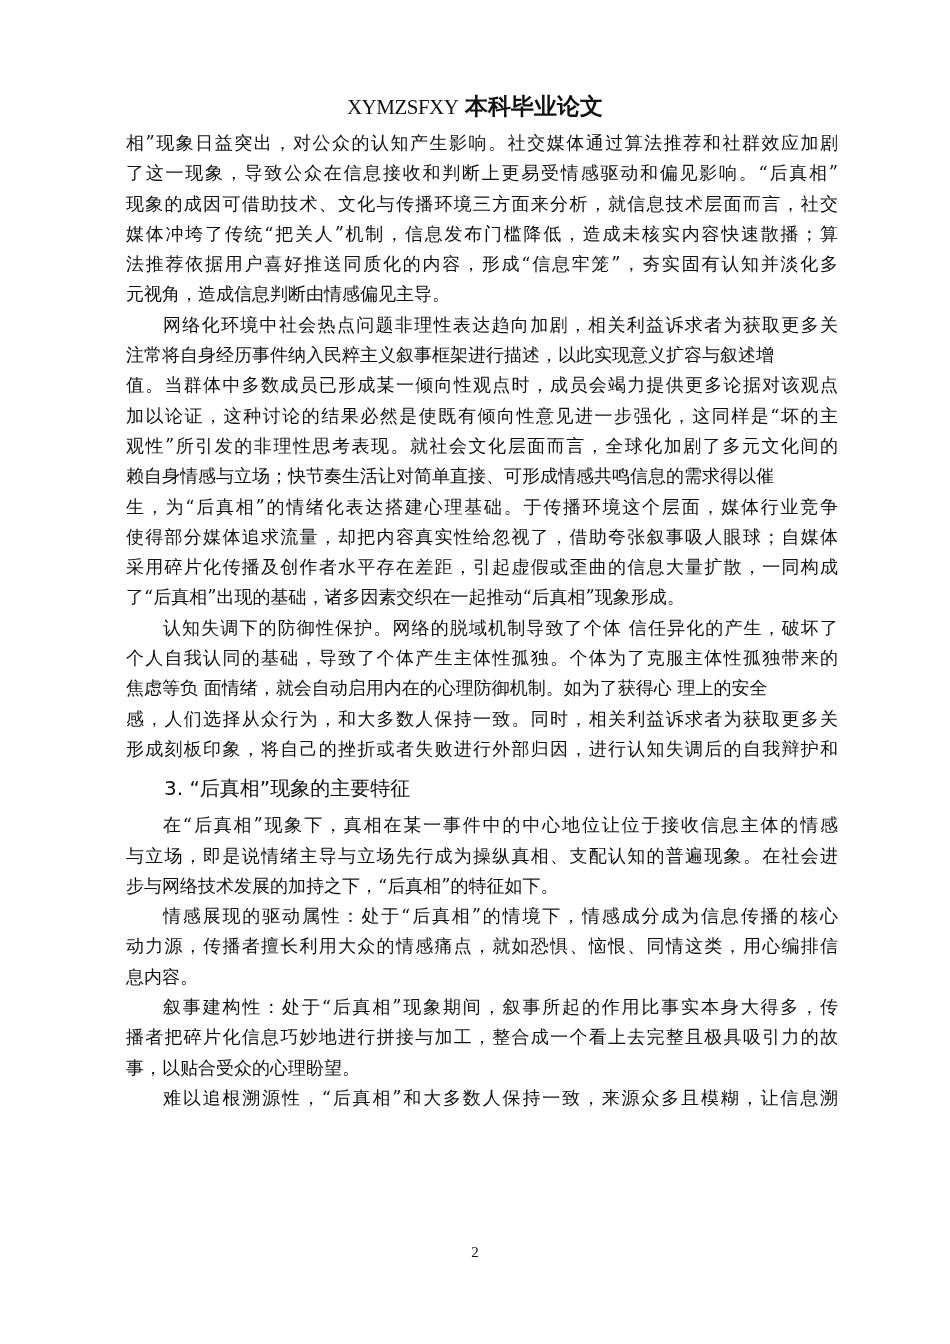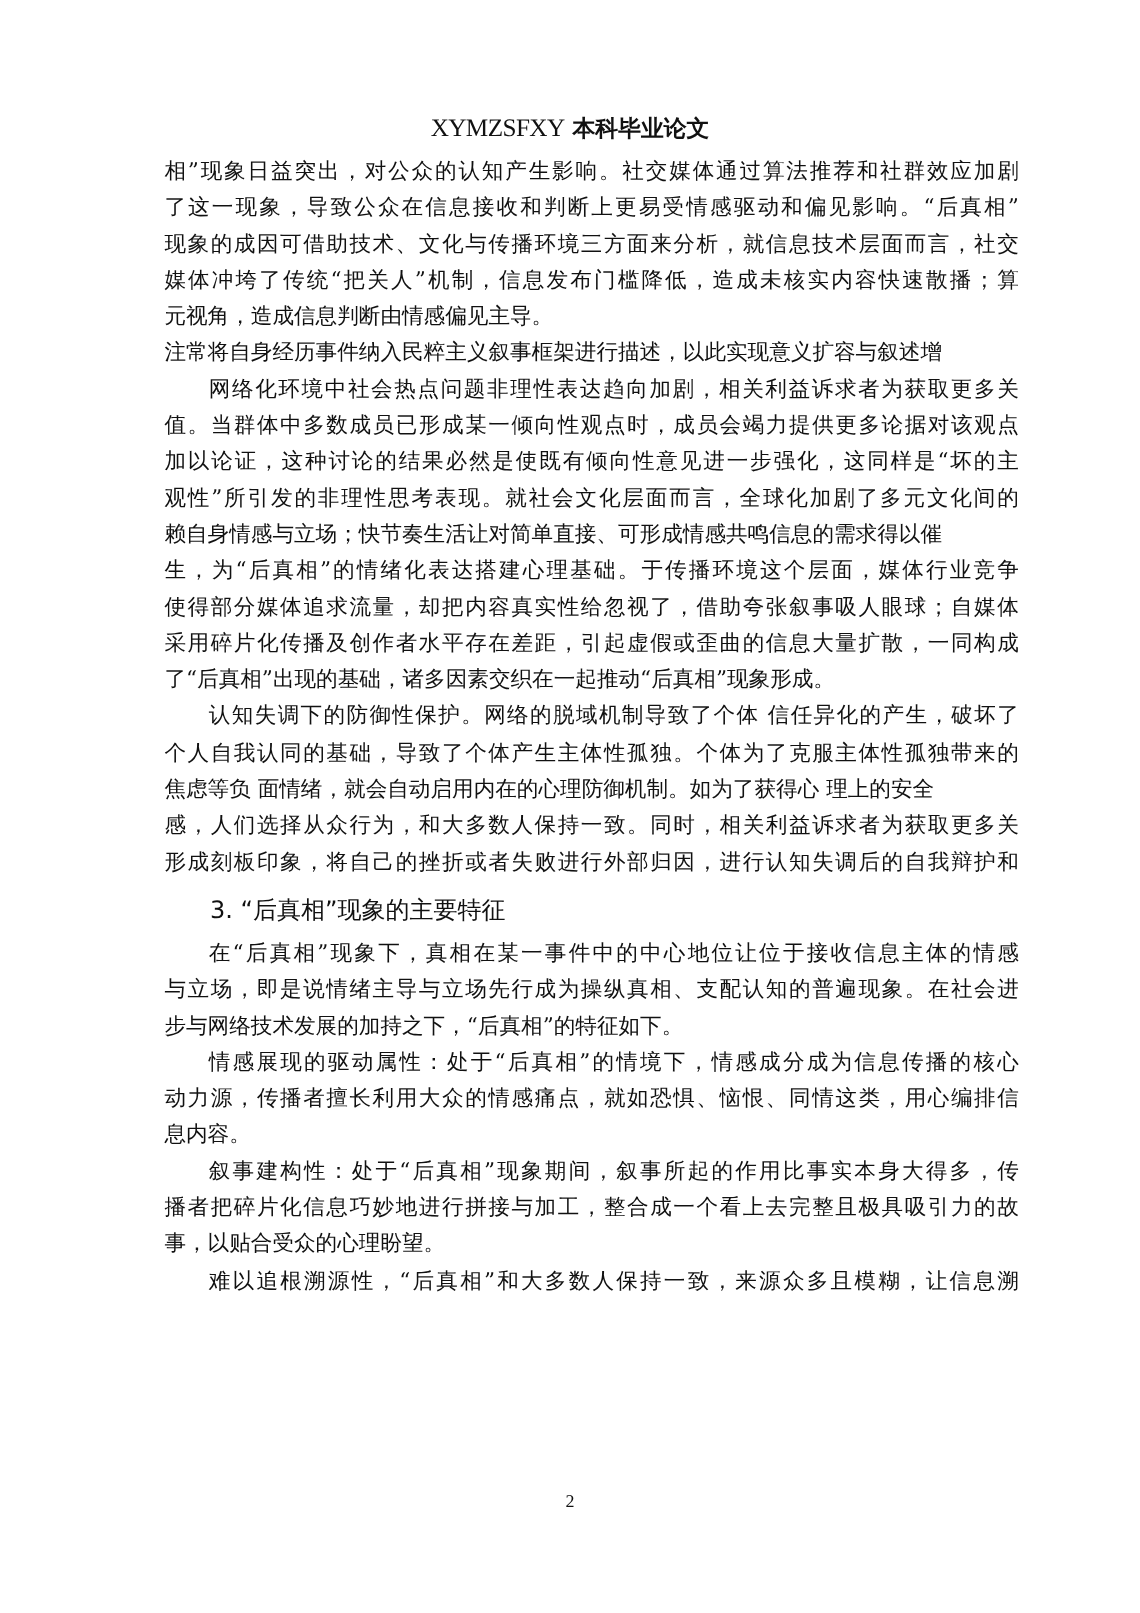--- a/index.html
+++ b/index.html
@@ -1,22 +1,22 @@
 <!DOCTYPE html>
 <html><head>
 <meta charset="utf-8">
 <style>
   html, body { margin: 0; padding: 0; background: #ffffff; }
   body { width: 950px; height: 1344px; position: relative; overflow: hidden;
          font-family: "DejaVu Serif", "Liberation Serif", serif; color: #111; }
   .header { position: absolute; top: 92px; left: 0; width: 950px; text-align: center;
             font-size: 21px; line-height: 28px; }
   .header .latin { font-family: "Liberation Serif", serif; letter-spacing: -0.5px; }
-  .header .cn { font-family: "DejaVu Sans", sans-serif; font-weight: bold; font-size: 19px; }
-  .body { position: absolute; top: 128px; left: 137px; width: 712px; }
+  .header .cn { font-family: "DejaVu Sans", sans-serif; font-weight: bold; font-size: 23px; }
+  .body { position: absolute; top: 128px; left: 126px; width: 712px; }
   .line { height: 30.3px; line-height: 30.3px; font-size: 18px; white-space: nowrap;
           text-align: justify; text-align-last: justify; letter-spacing: 0px; }
   .line.last { text-align-last: left; }
   .line.indent { padding-left: 37px; }
   .heading { height: 44px; line-height: 44px; font-size: 20px; padding-left: 38px;
              font-family: "DejaVu Sans", "Liberation Sans", sans-serif; margin-top: 2px; }
   .footer { position: absolute; top: 1244px; left: 0; width: 950px; text-align: center;
             font-family: "Liberation Serif", serif; font-size: 15px; }
 </style>
 </head>
@@ -26,26 +26,27 @@
   <span class="latin">XYMZSFXY</span>
   <span class="cn">本科毕业论文</span>
 </div>
 
 <div class="body">
   <div>
     <div class="line">相”现象日益突出，对公众的认知产生影响。社交媒体通过算法推荐和社群效应加剧</div>
     <div class="line">了这一现象，导致公众在信息接收和判断上更易受情感驱动和偏见影响。“后真相”</div>
     <div class="line">现象的成因可借助技术、文化与传播环境三方面来分析，就信息技术层面而言，社交</div>
     <div class="line">媒体冲垮了传统“把关人”机制，信息发布门槛降低，造成未核实内容快速散播；算</div>
+    <div class="line">法推荐依据用户喜好推送同质化的内容，形成“信息牢笼”，夯实固有认知并淡化多</div>
     <div class="line last">元视角，造成信息判断由情感偏见主导。</div>
   </div>
 
   <div>
+    <div class="line indent">网络化环境中社会热点问题非理性表达趋向加剧，相关利益诉求者为获取更多关</div>
     <div class="line last">注常将自身经历事件纳入民粹主义叙事框架进行描述，以此实现意义扩容与叙述增</div>
-    <div class="line indent">网络化环境中社会热点问题非理性表达趋向加剧，相关利益诉求者为获取更多关</div>
     <div class="line">值。当群体中多数成员已形成某一倾向性观点时，成员会竭力提供更多论据对该观点</div>
     <div class="line">加以论证，这种讨论的结果必然是使既有倾向性意见进一步强化，这同样是“坏的主</div>
     <div class="line">观性”所引发的非理性思考表现。就社会文化层面而言，全球化加剧了多元文化间的</div>
     <div class="line last">赖自身情感与立场；快节奏生活让对简单直接、可形成情感共鸣信息的需求得以催</div>
     <div class="line">生，为“后真相”的情绪化表达搭建心理基础。于传播环境这个层面，媒体行业竞争</div>
     <div class="line">使得部分媒体追求流量，却把内容真实性给忽视了，借助夸张叙事吸人眼球；自媒体</div>
     <div class="line">采用碎片化传播及创作者水平存在差距，引起虚假或歪曲的信息大量扩散，一同构成</div>
     <div class="line last">了“后真相”出现的基础，诸多因素交织在一起推动“后真相”现象形成。</div>
   </div>
 

